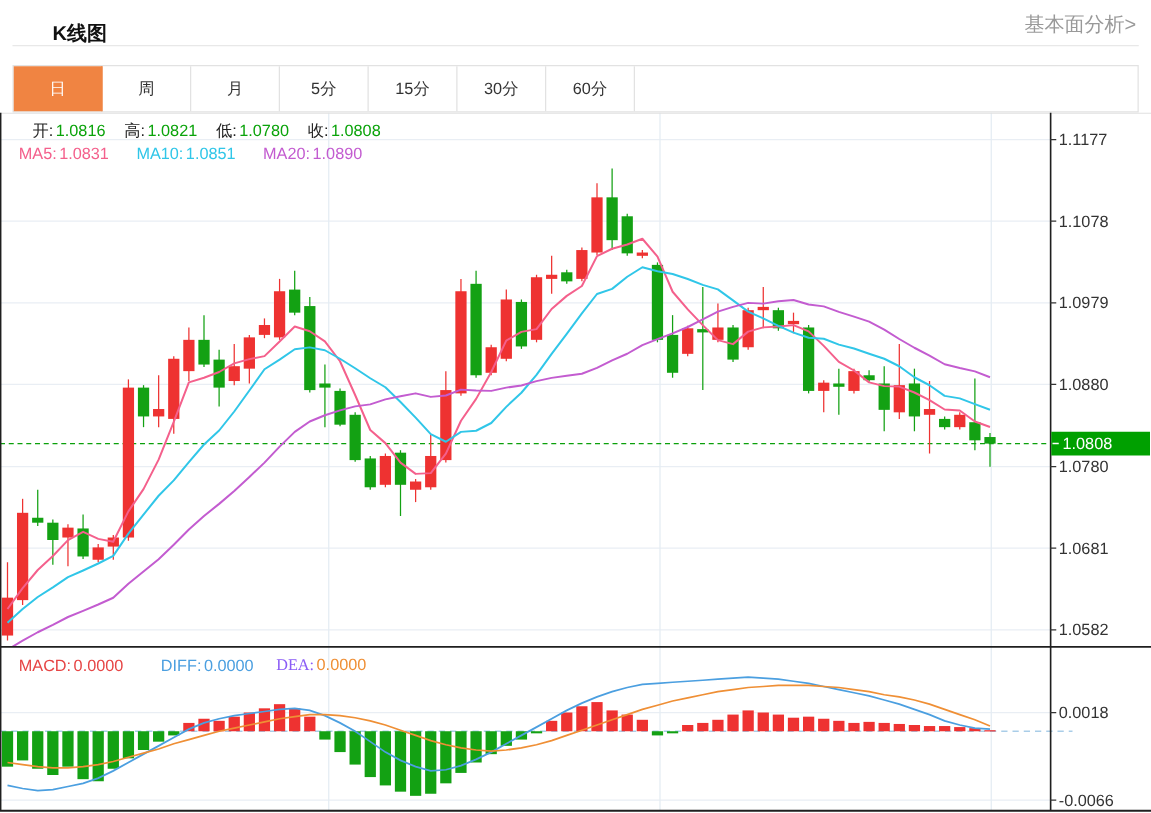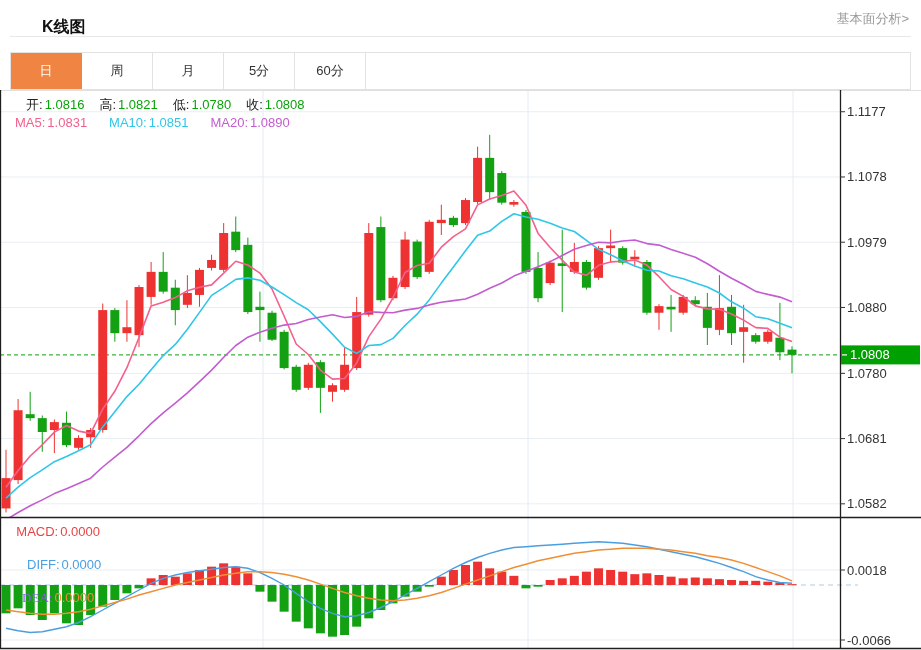--- a/index.html
+++ b/index.html
@@ -1,47 +1,49 @@
 <!DOCTYPE html>
 <html><head>
 <meta charset="utf-8">
 <style>
   html,body{margin:0;padding:0;}
   body{
     width:921px;height:650px;position:relative;overflow:hidden;
     background:#ffffff;font-family:"Liberation Sans","DejaVu Sans",sans-serif;
   }
   .page-title{position:absolute;left:10px;top:6px;font-size:16px;font-weight:bold;color:#111;margin-left:32px;}
-  .header-link{position:absolute;right:12px;top:10px;font-size:13px;color:#999;cursor:pointer;text-decoration:none;}
+  .header-link{position:absolute;right:12px;top:10px;font-size:16px;color:#999;cursor:pointer;text-decoration:none;}
   .title-rule{position:absolute;left:10px;top:36px;width:901px;border-top:1px solid #e8e8e8;}
   .tabs{position:absolute;left:10px;top:52px;width:901px;height:38px;display:flex;
         border:1px solid #e2e2e2;box-sizing:border-box;background:#fff;}
   .tab{width:71px;height:100%;box-sizing:border-box;border-right:1px solid #e2e2e2;
        display:flex;align-items:center;justify-content:center;font-size:13px;color:#333;cursor:pointer;}
   .tab.active{background:#f08442;color:#fff;border-right:1px solid #f08442;}
   .chart-wrap{position:absolute;left:0;top:90px;width:921px;height:560px;}
   .overlay-row{position:absolute;font-size:13px;display:flex;align-items:center;white-space:nowrap;z-index:5;}
   #ohlc-row{left:26px;top:96px;gap:15px;}
   #ma-row{left:15px;top:115px;gap:22px;}
-  #macd-row{left:15px;top:524px;gap:18px;flex-direction:column;}
+  #macd-row{left:15px;top:524px;gap:18px;}
   .pair .lbl{margin-right:2px;}
   svg{display:block;}
 </style>
 </head>
 <body>
 
 <h1 class="page-title">K线图</h1>
 <a class="header-link">基本面分析&gt;</a>
 <div class="title-rule"></div>
 
 <div class="tabs">
     <div class="tab active">日</div>
     <div class="tab">周</div>
     <div class="tab">月</div>
     <div class="tab">5分</div>
+    <div class="tab">15分</div>
+    <div class="tab">30分</div>
     <div class="tab">60分</div>
   </div>
 
 <div class="chart-wrap">
   <svg id="chart-svg" width="921" height="560" viewBox="0 90 921 560" xmlns="http://www.w3.org/2000/svg">
       <defs>
         <clipPath id="mainClip">
           <rect x="0" y="90" width="840" height="427"></rect>
         </clipPath>
         <clipPath id="macdClip">

